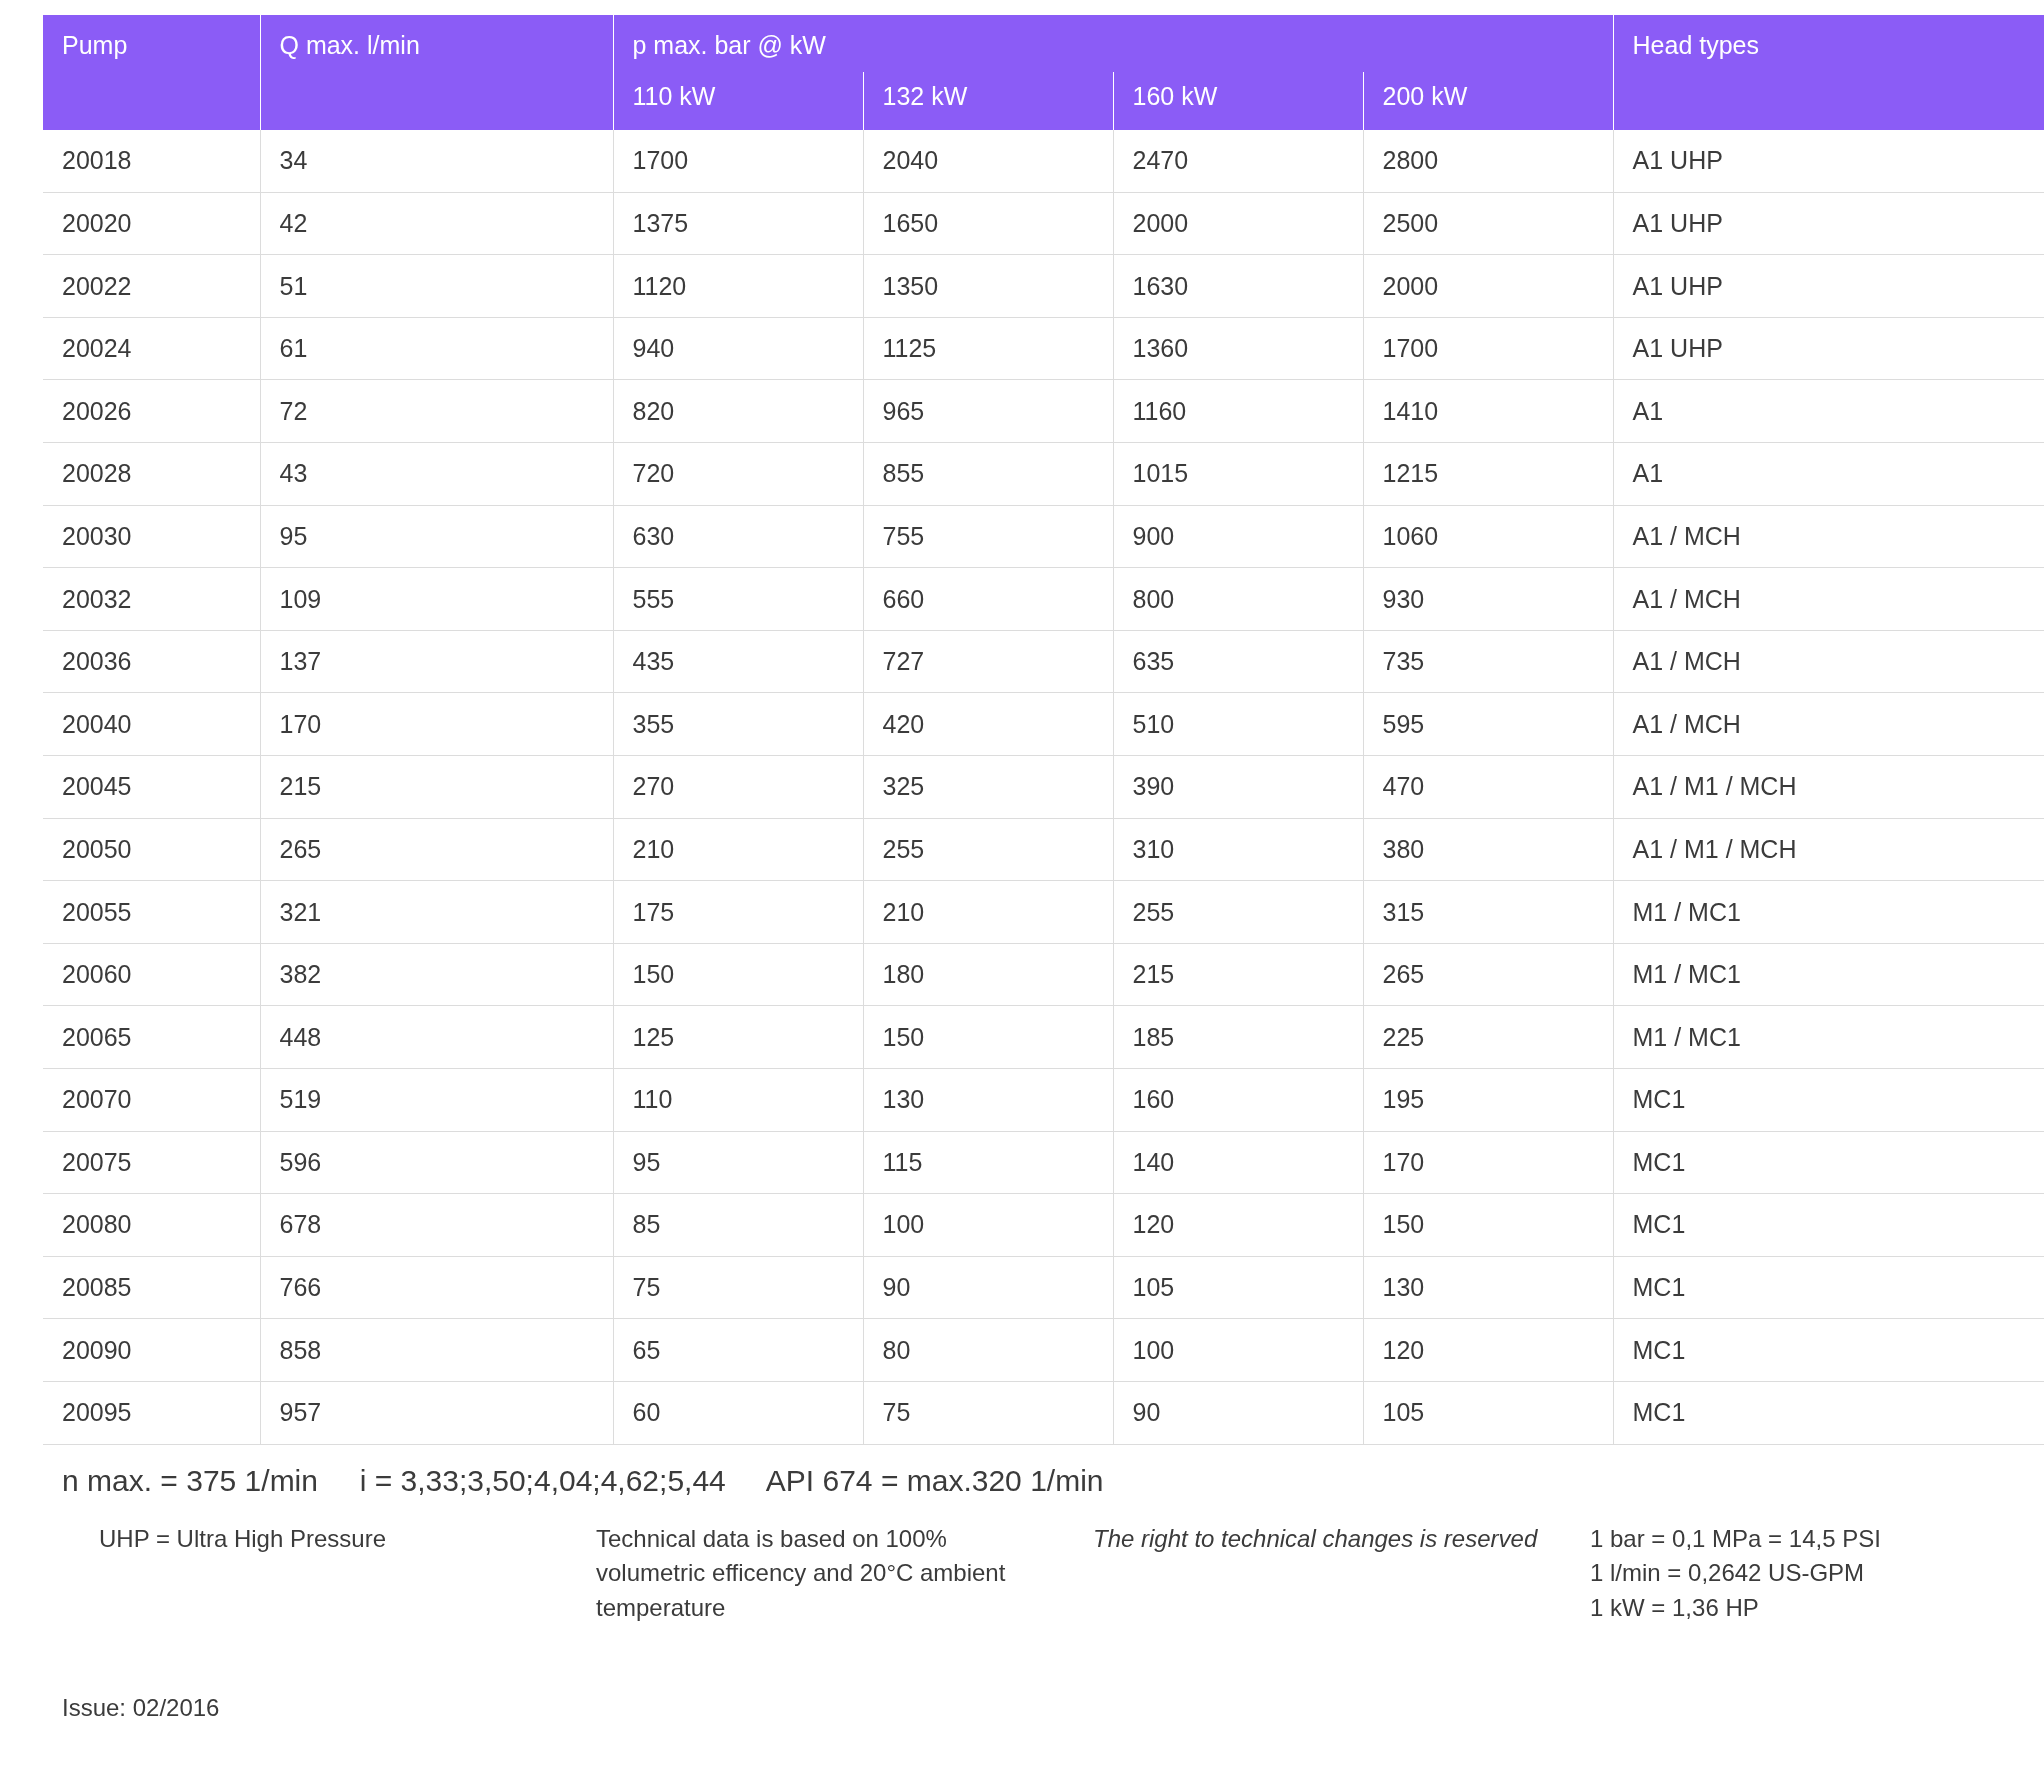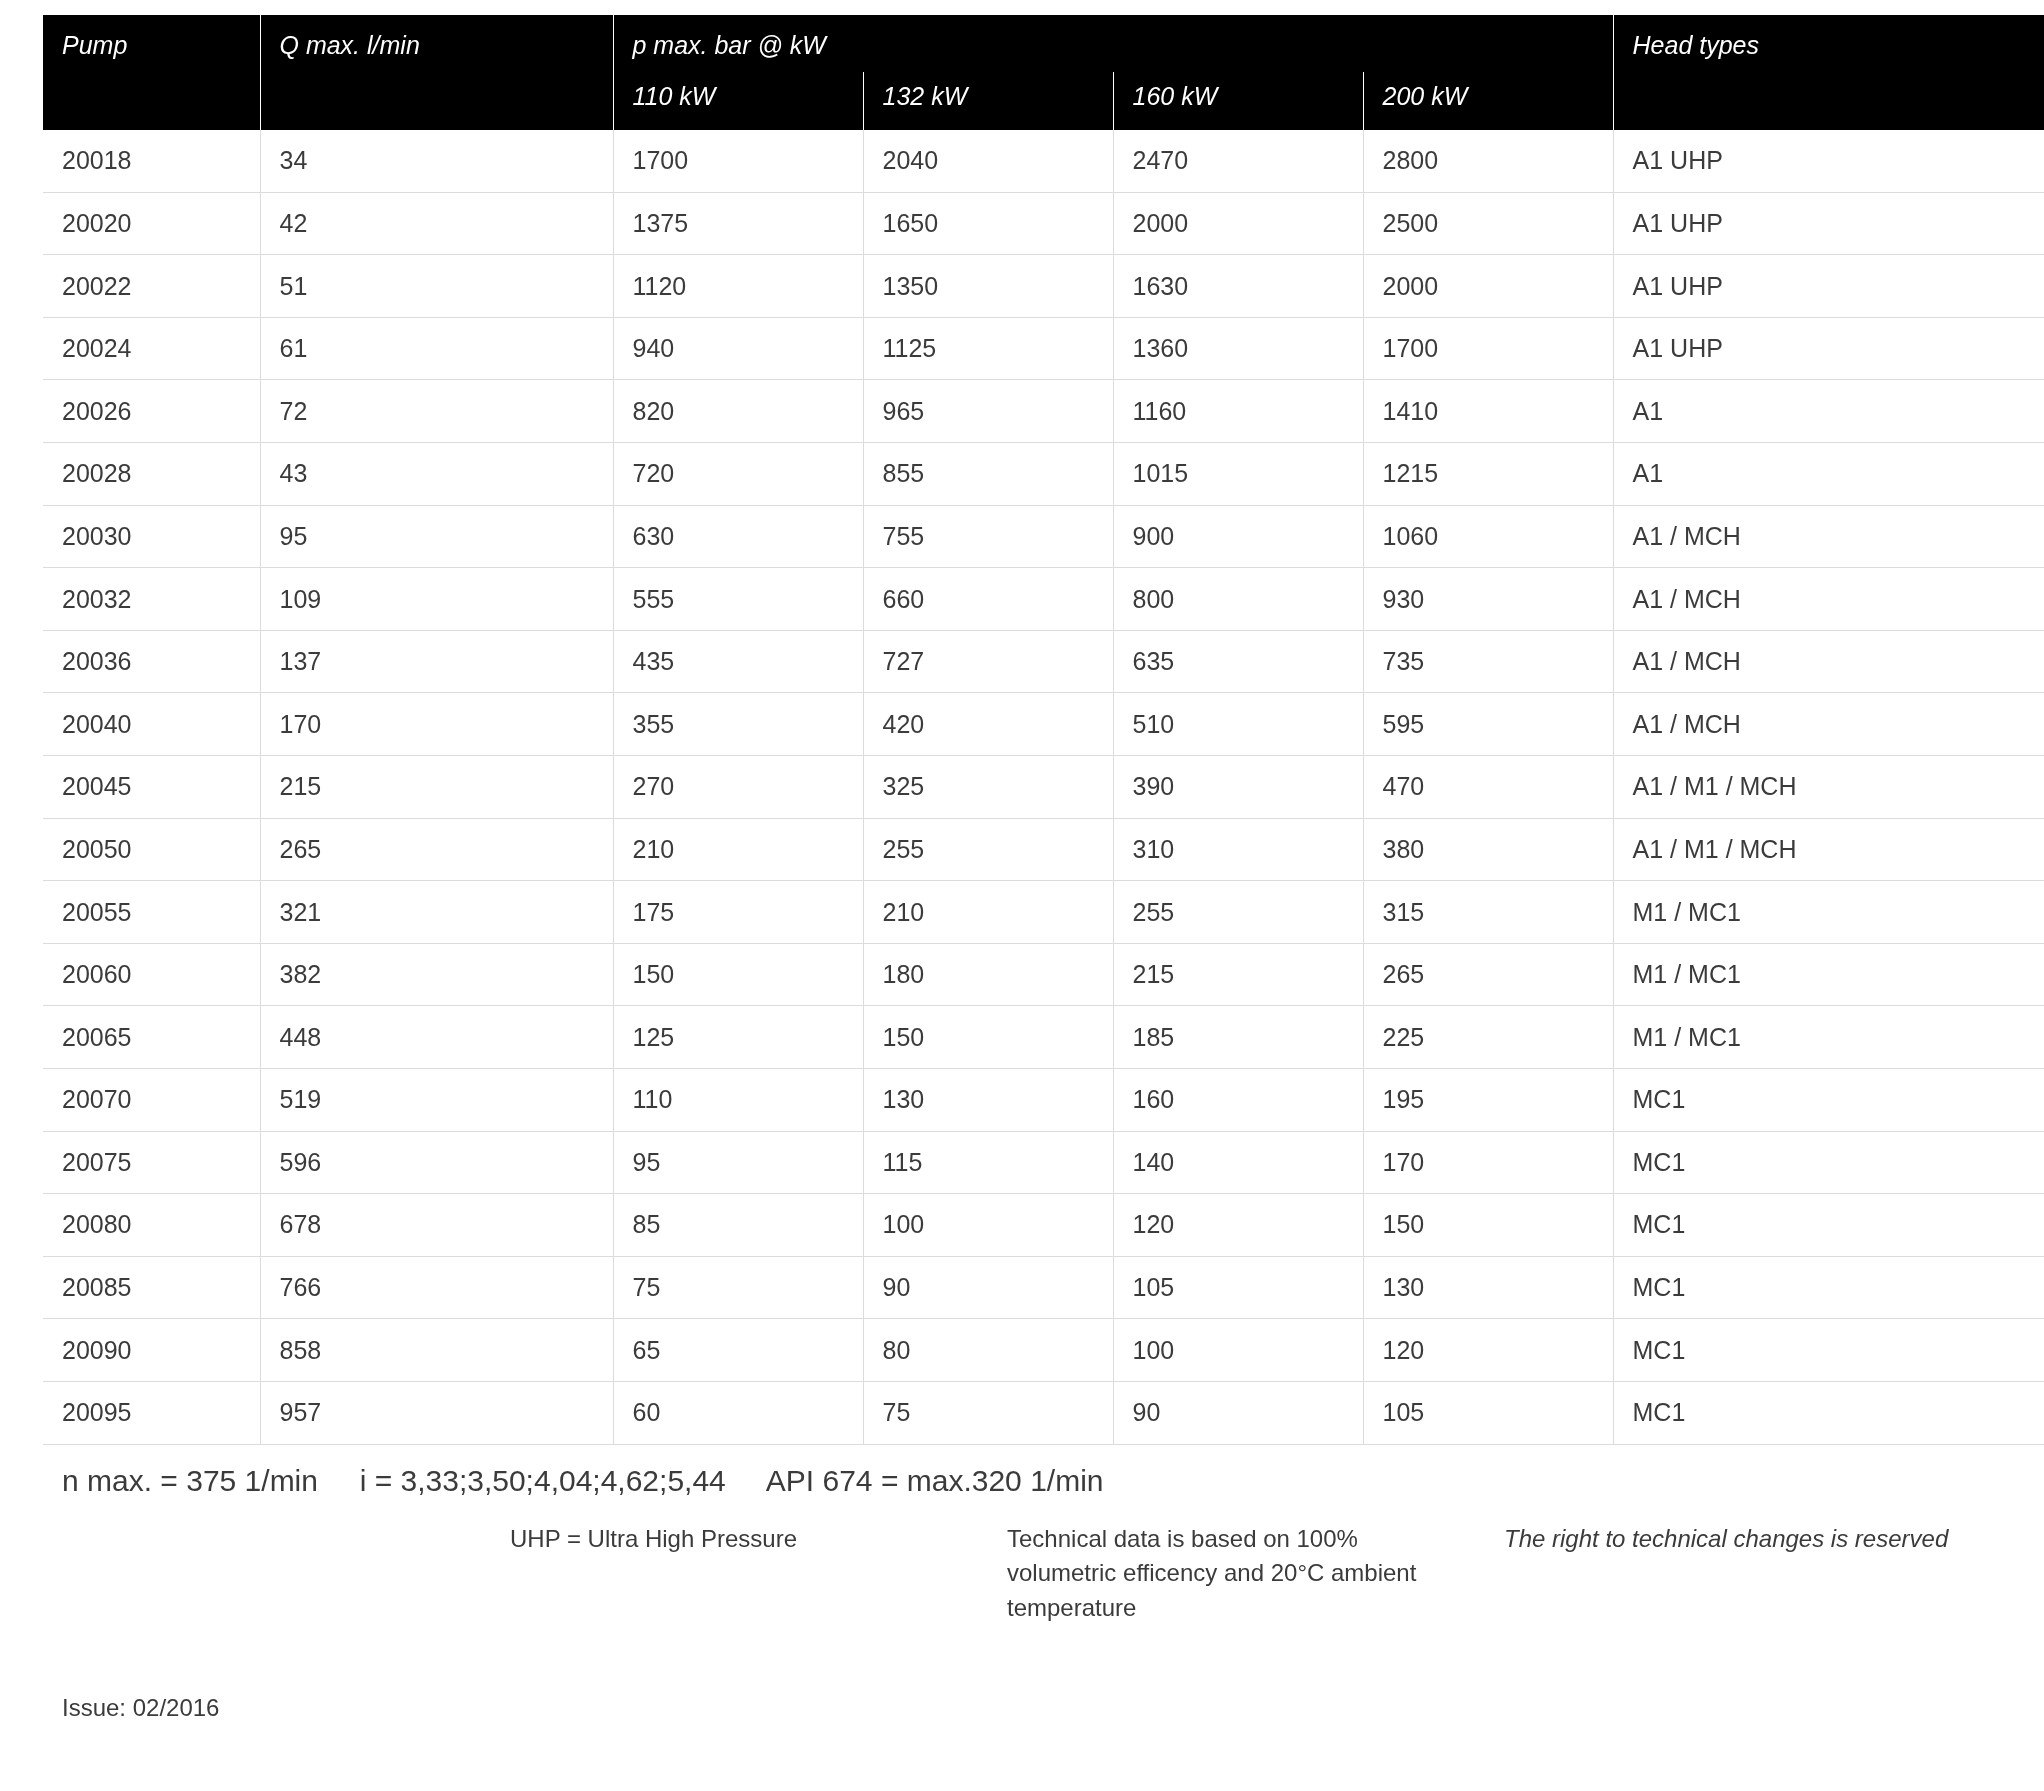--- a/index.html
+++ b/index.html
@@ -22,29 +22,28 @@
     border-collapse: collapse;
     width: 1959px;
     table-layout: fixed;
   }
   table.spec col.c-pump      { width: 217px; }
   table.spec col.c-q         { width: 353px; }
   table.spec col.c-kw        { width: 250px; }
   table.spec col.c-head      { width: 434px; }
 
   thead th {
-    background: #000000;
+    background: #8b5cf6;
     color: #ffffff;
     font-weight: normal;
     font-size: 25px;
     text-align: left;
     padding: 15.4px 0 15.4px 19px;
     vertical-align: top;
     border: none;
-    font-style: italic;
   }
   thead th.grp {
     padding-bottom: 12px;
   }
   thead tr.sub th {
     padding-top: 10.3px;
     padding-bottom: 19px;
     vertical-align: bottom;
   }
   thead th.sep-l {
@@ -321,17 +320,22 @@
       <span class="ln">UHP = Ultra High Pressure</span>
     </div>
     <div class="col2">
       <span class="ln">Technical data is based on 100%</span>
       <span class="ln">volumetric efficency and 20°C ambient</span>
       <span class="ln">temperature</span>
     </div>
     <div class="col3">
       <span class="ln">The right to technical changes is reserved</span>
     </div>
+    <div class="col4">
+      <span class="ln">1 bar = 0,1 MPa = 14,5 PSI</span>
+      <span class="ln">1 l/min = 0,2642 US-GPM</span>
+      <span class="ln">1 kW = 1,36 HP</span>
+    </div>
   </div>
 
   <div class="issue">Issue: 02/2016</div>
 </div>
 
 
 </body></html>

